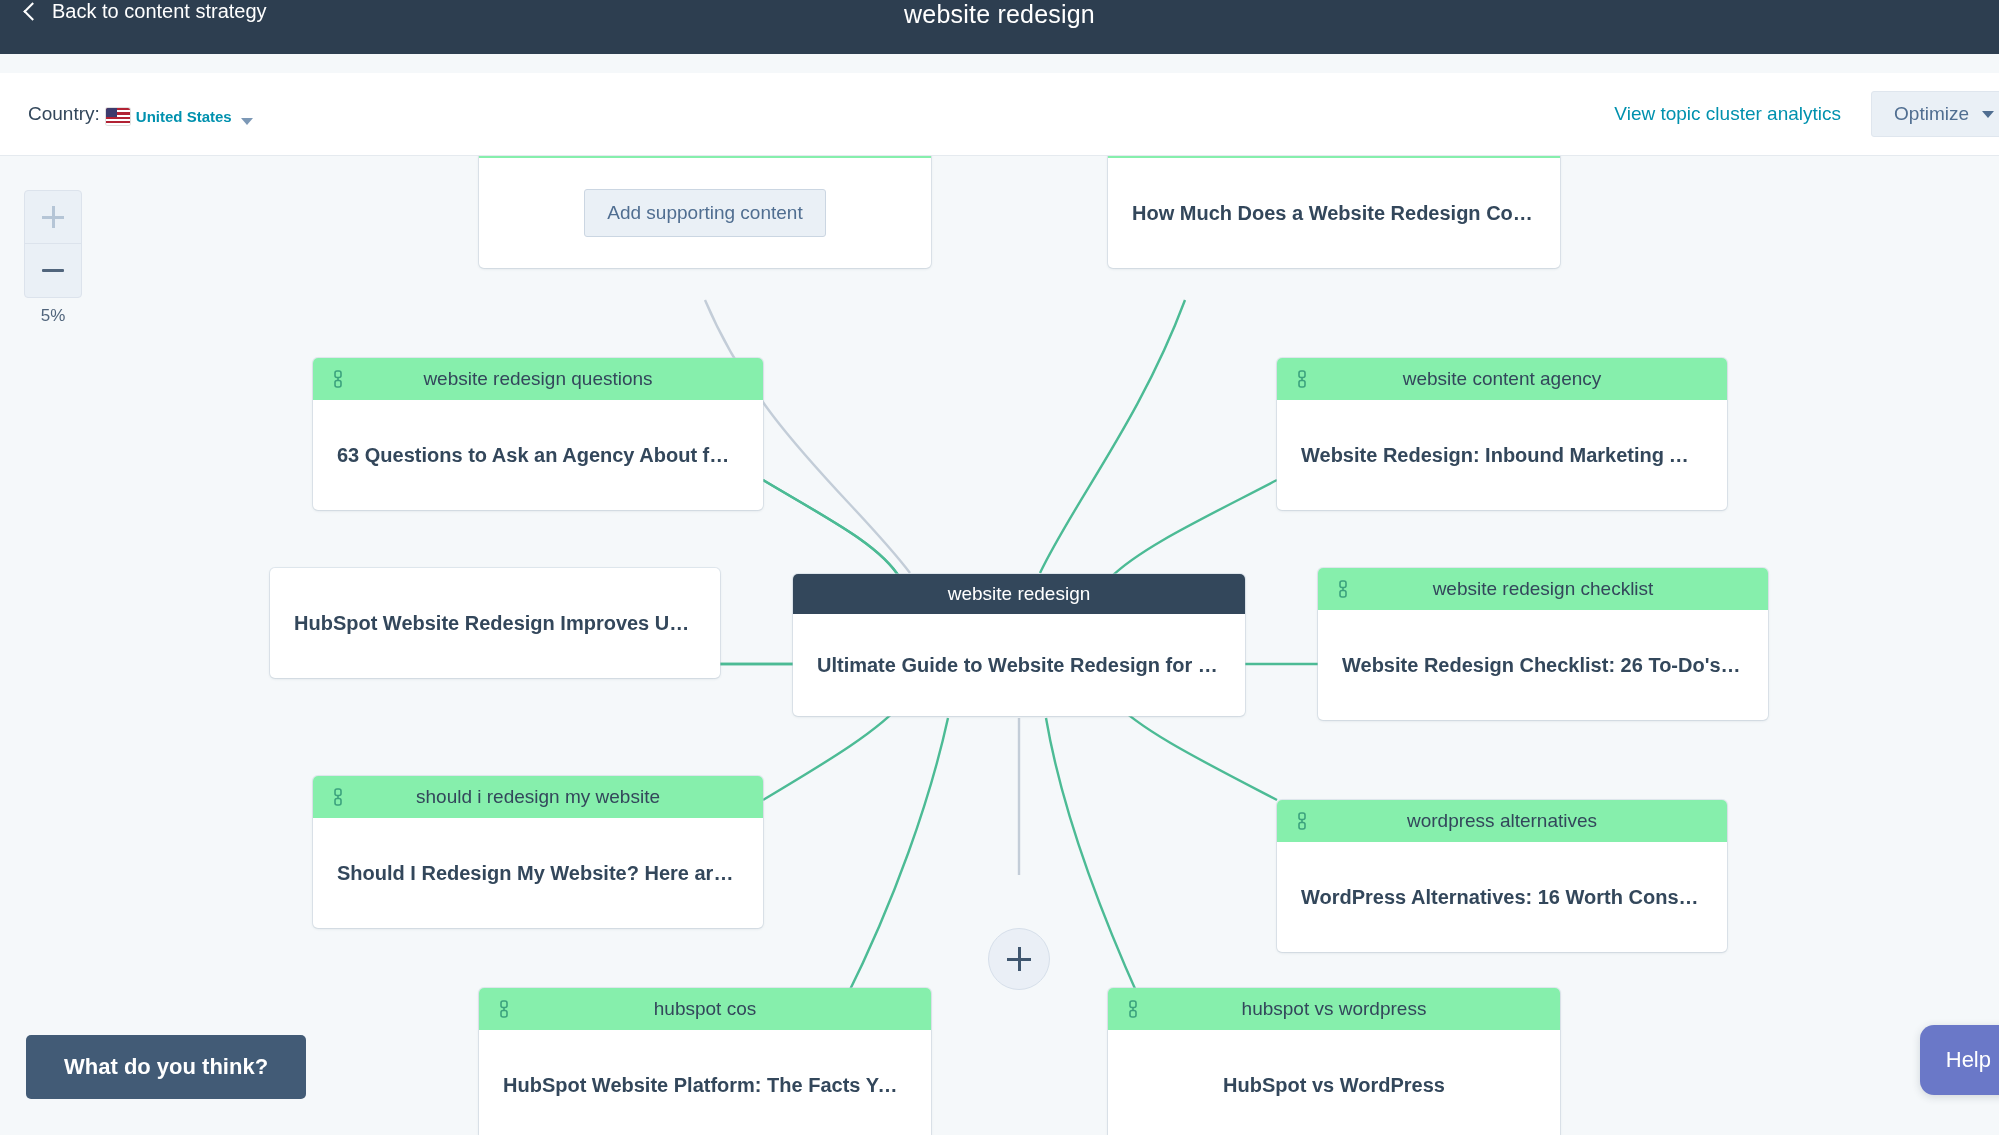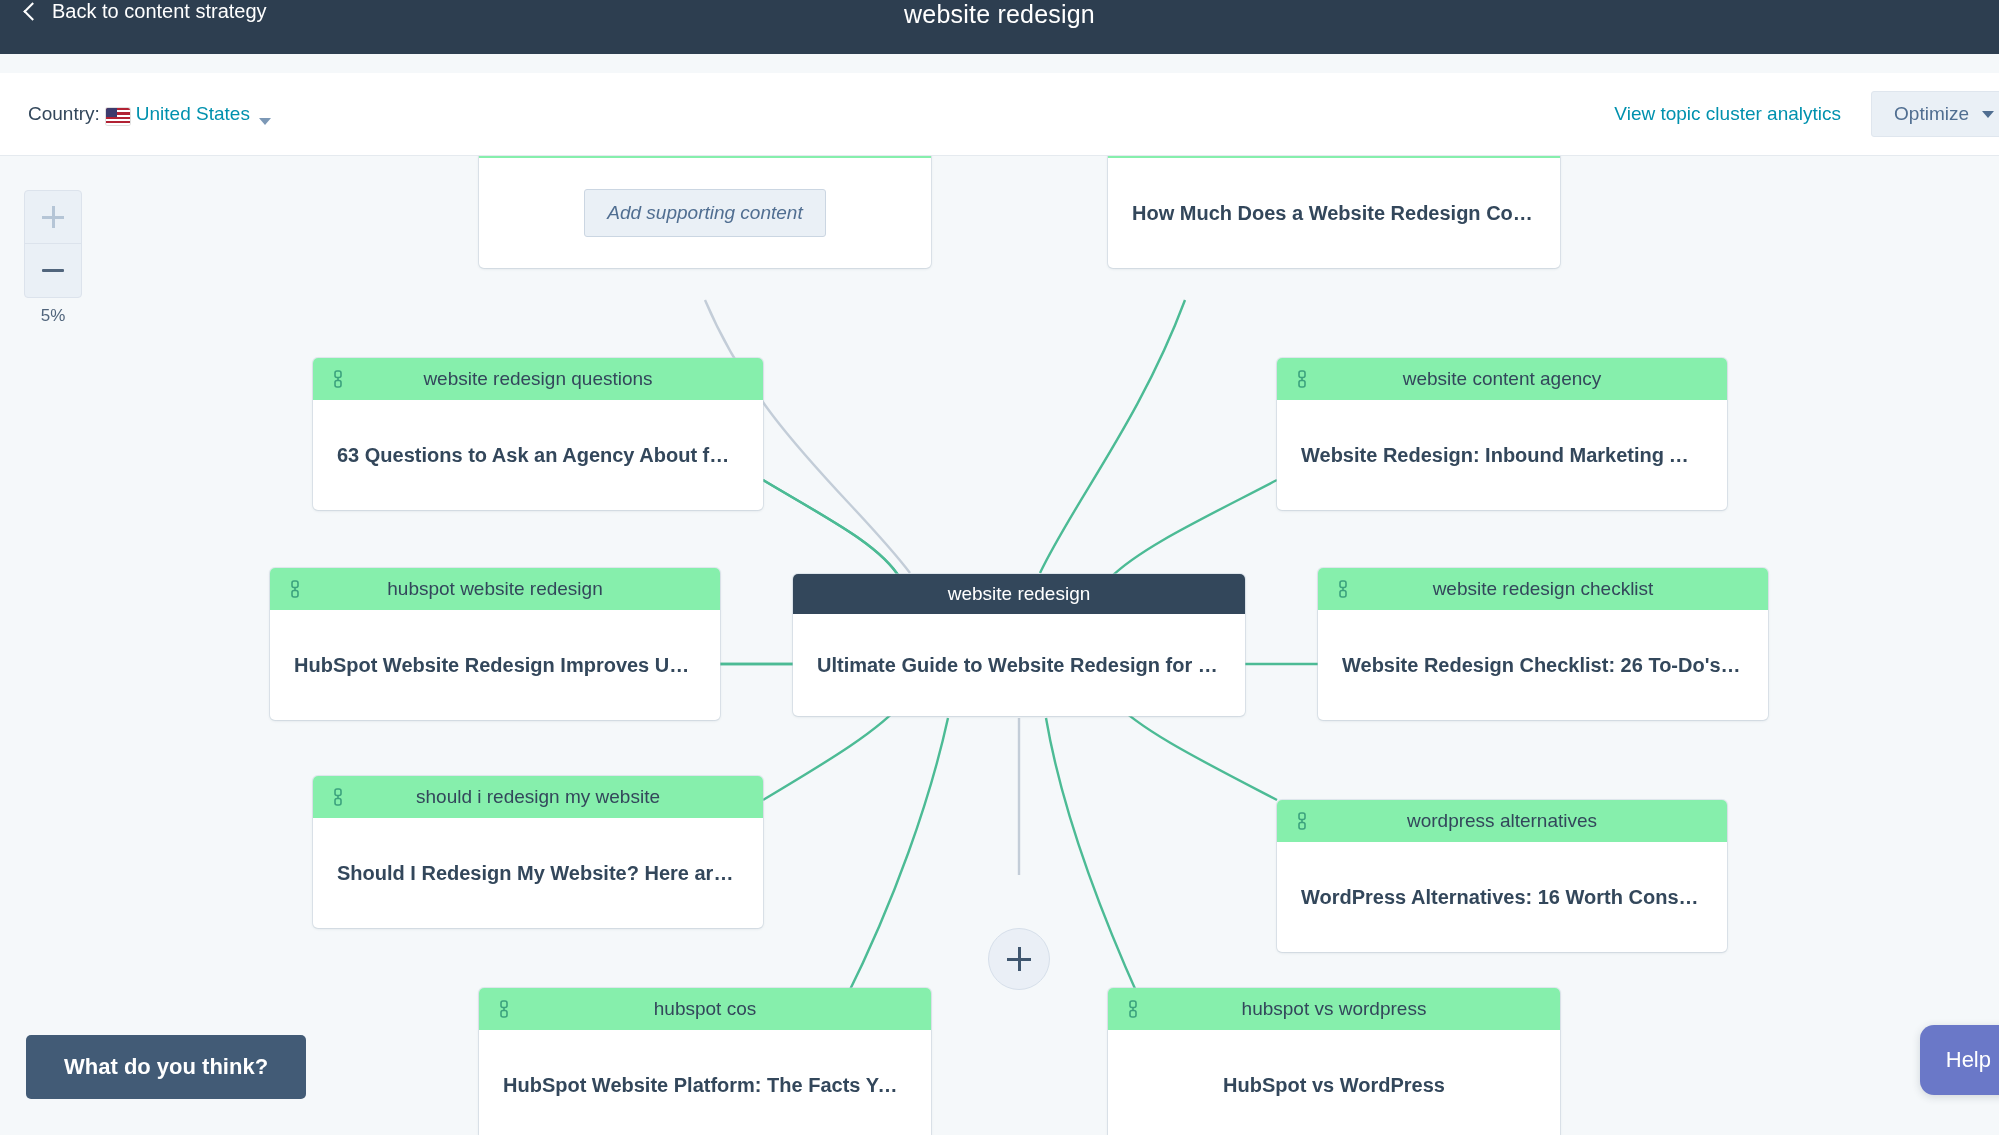--- a/index.html
+++ b/index.html
@@ -79,22 +79,23 @@
   }
   .flag::before {
     content: "";
     position: absolute;
     left: 0; top: 0;
     width: 11px; height: 9px;
     background: #3c3b6e;
   }
   .country-value {
     color: #0091ae;
-    font-size: 19px;
-    cursor: pointer;
+    font-size: 15px;
+    cursor: pointer;
+    font-weight: bold;
   }
   .caret-down {
     width: 0; height: 0;
     border-left: 6px solid transparent;
     border-right: 6px solid transparent;
     border-top: 7px solid #7c98b6;
     margin-left: 3px;
   }
   .subbar-right {
     position: absolute;
@@ -373,21 +374,21 @@
   <div class="zoom-ctl">
     <div class="zoom-btn plus">
       <span class="zoom-plus-glyph"></span>
     </div>
     <div class="zoom-btn minus">
       <span class="zoom-minus-glyph"></span>
     </div>
   </div>
   <div class="zoom-level">5%</div>
 
-  <div class="node" style="left:479px; top:-40px; width:452px;font-style:italic;">
+  <div class="node" style="left:479px; top:-40px; width:452px;">
     <div class="node-head">
       
     </div>
     <div class="node-body">
       <span class="add-content-btn">Add supporting content</span>
     </div>
   </div>
 
   <div class="node" style="left:1108px; top:-40px; width:452px;">
     <div class="node-head">
@@ -425,30 +426,20 @@
         </svg>
       </span>
       <span class="kw">website content agency</span>
     </div>
     <div class="node-body">
       <span class="title">Website Redesign: Inbound Marketing Ag…</span>
     </div>
   </div>
 
   <div class="node" style="left:270px; top:412px; width:450px;">
-    <div class="node-head">
-      <span class="link-icon">
-        <svg width="14" height="18" viewBox="0 0 14 18" fill="none" stroke="#3ca27e" stroke-width="1.6">
-          <rect x="4" y="1" width="6" height="6.5" rx="2"></rect>
-          <rect x="4" y="10.5" width="6" height="6.5" rx="2"></rect>
-          <path d="M7 7.5 L7 10.5"></path>
-        </svg>
-      </span>
-      <span class="kw">hubspot website redesign</span>
-    </div>
     <div class="node-body">
       <span class="title">HubSpot Website Redesign Improves UX, …</span>
     </div>
   </div>
 
   <div class="node center" style="left:793px; top:418px; width:452px;">
     <div class="node-head">
       <span class="kw">website redesign</span>
     </div>
     <div class="node-body">

